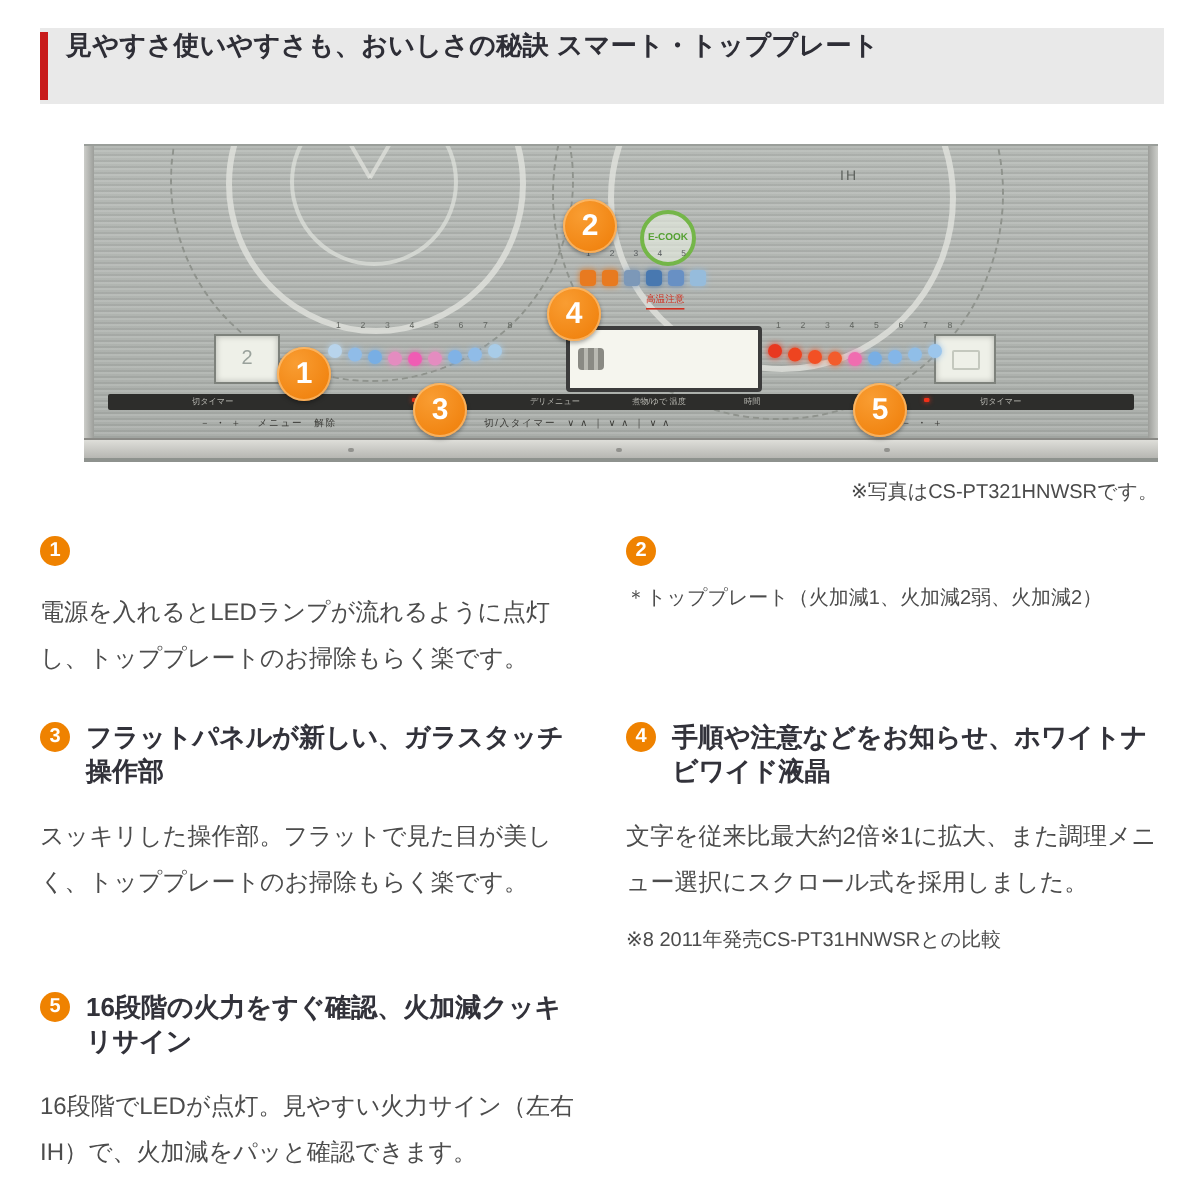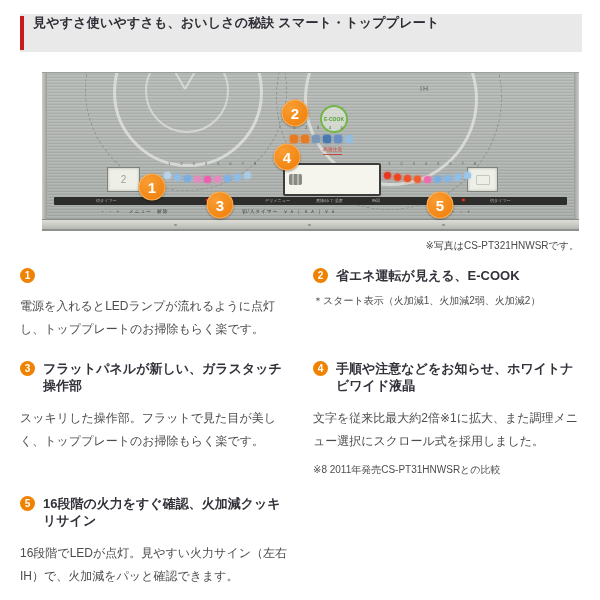--- a/index.html
+++ b/index.html
@@ -194,23 +194,22 @@
   <section>
     <h2 class="feat-title">
       <span class="num-badge">1</span>
     </h2>
     <p class="feat-body">電源を入れるとLEDランプが流れるように点灯し、トッププレートのお掃除もらく楽です。</p>
   </section>
 
   <section>
     <h2 class="feat-title">
       <span class="num-badge">2</span>
-      <span class="feat-title-text">省エネ運転が見える、E-COOK</span>
-    </h2>
-    <p class="feat-note">＊スタート表示（火加減1、火加減2弱、火加減2）</p>
+    </h2>
+    <p class="feat-note">＊トッププレート（火加減1、火加減2弱、火加減2）</p>
   </section>
 
   <section>
     <h2 class="feat-title">
       <span class="num-badge">3</span>
       <span class="feat-title-text">フラットパネルが新しい、ガラスタッチ操作部</span>
     </h2>
     <p class="feat-body">スッキリした操作部。フラットで見た目が美しく、トッププレートのお掃除もらく楽です。</p>
   </section>
 

